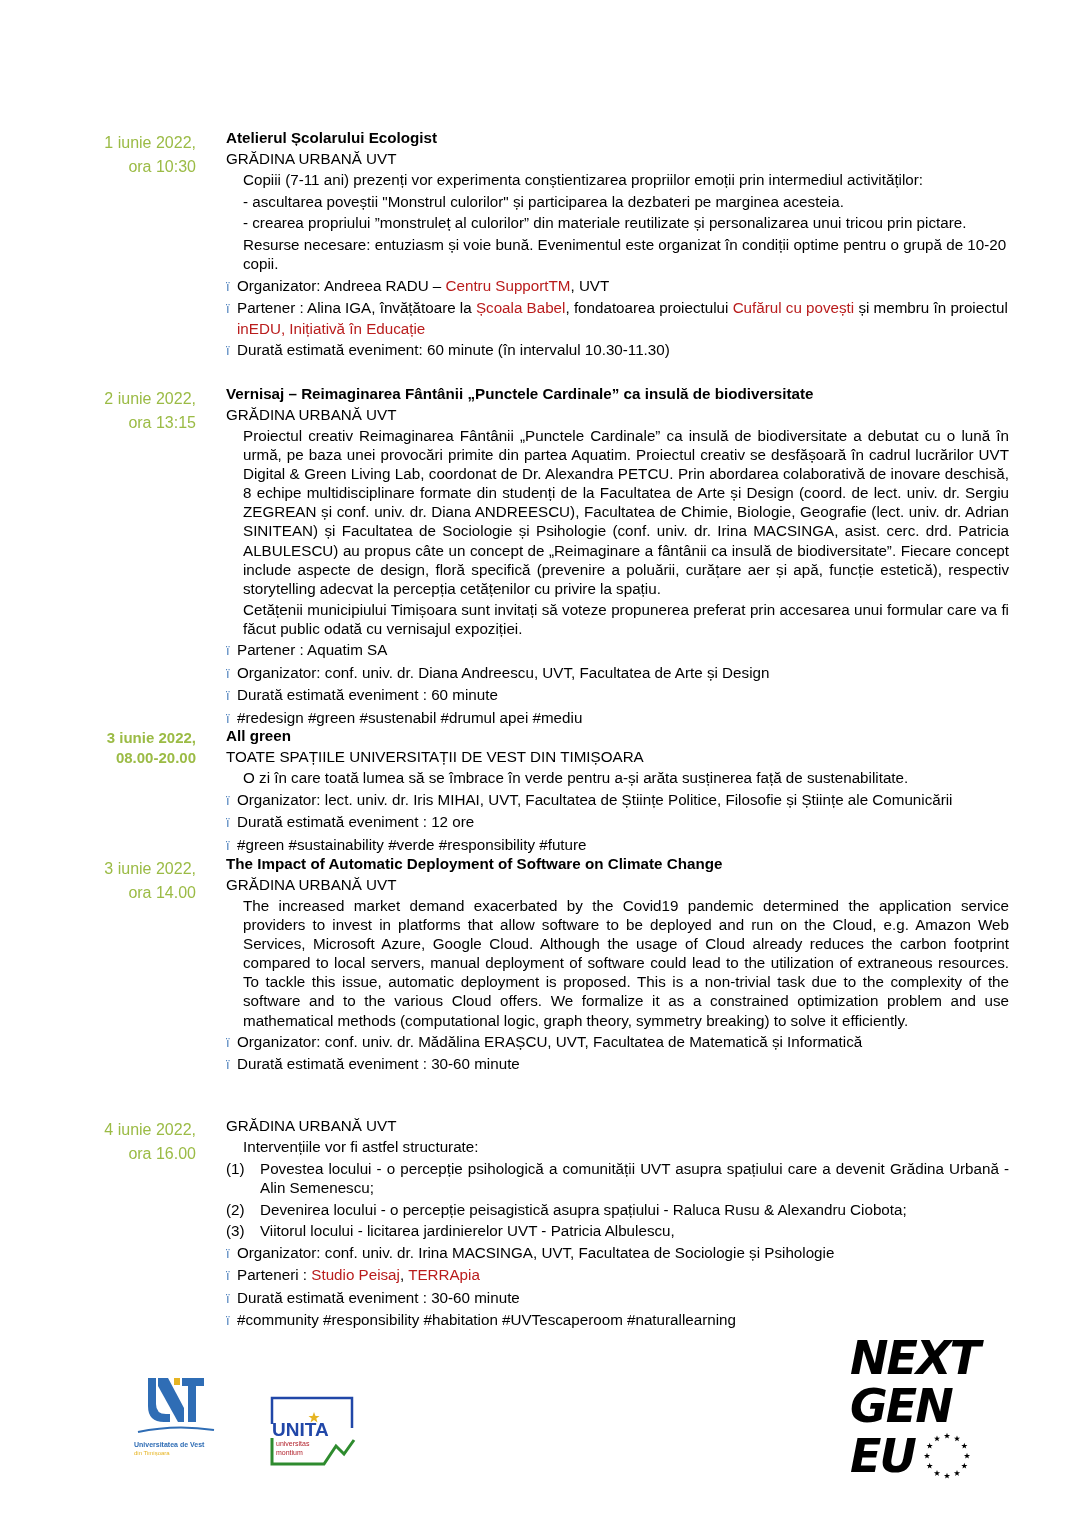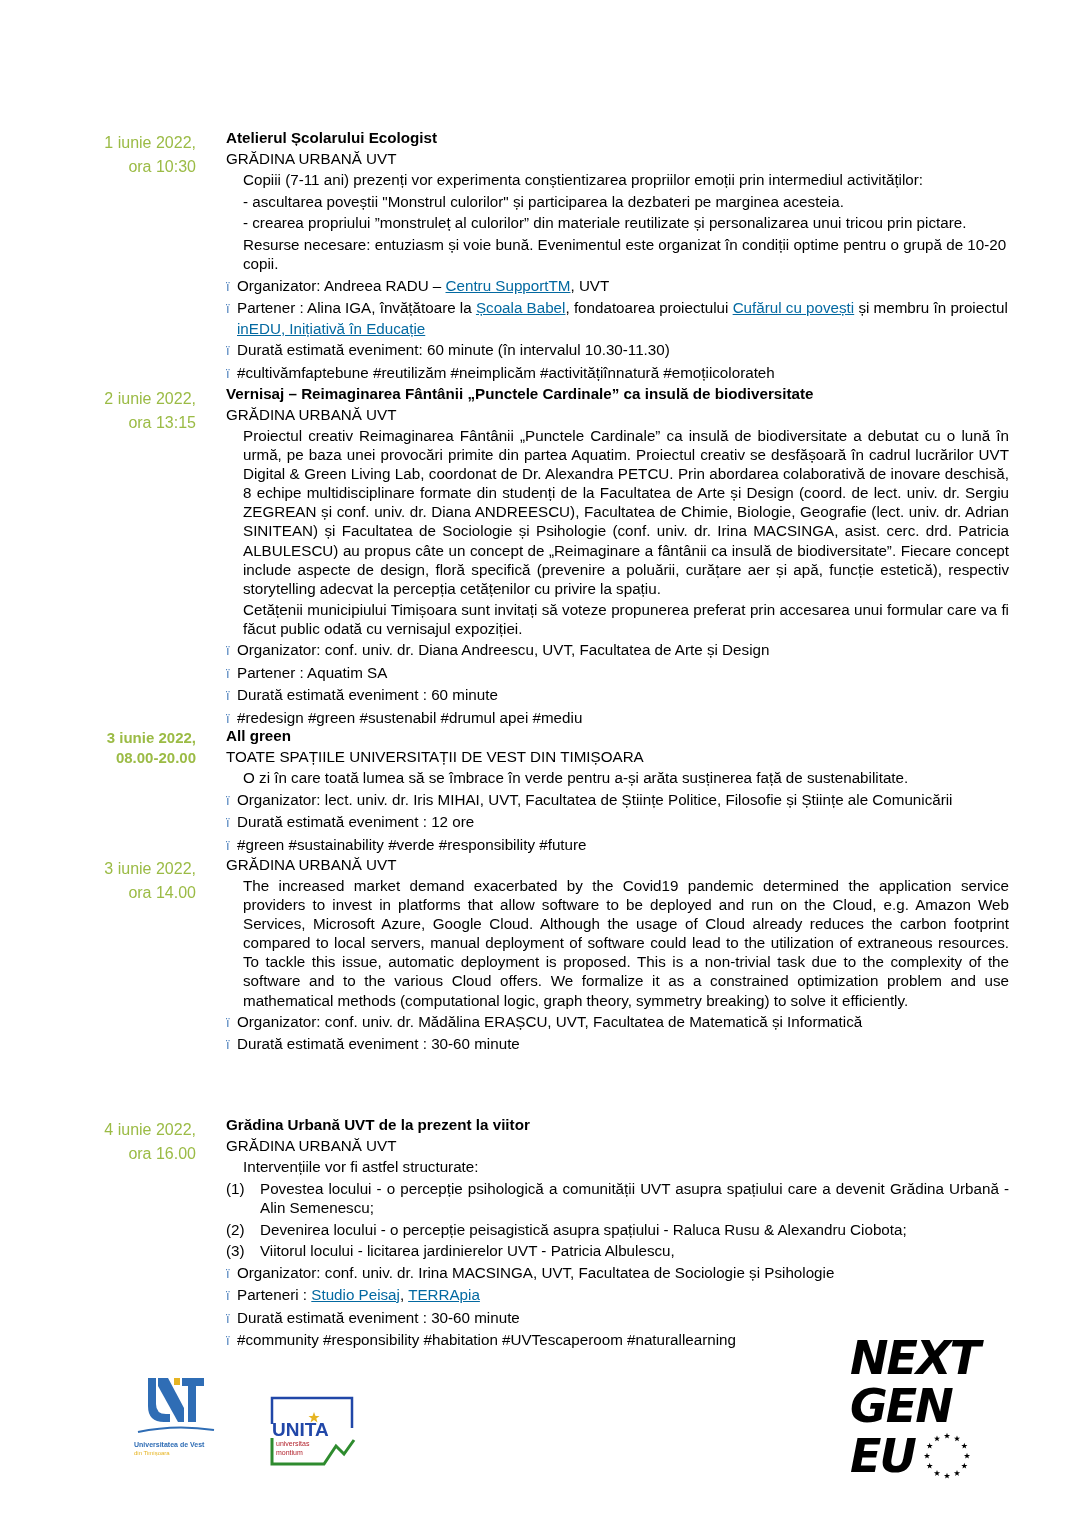--- a/index.html
+++ b/index.html
@@ -11,21 +11,21 @@
           font-family: "Liberation Sans Narrow", "Liberation Sans", sans-serif;
           color: #9bbb45; font-size: 16px; line-height: 24px; }
   .date.small { font-size: 15px; line-height: 20px; font-weight: bold; }
   .body { position: absolute; left: 226px; width: 783px; font-size: 15.2px; line-height: 19.5px; }
   .title { font-weight: bold; font-size: 15.2px; line-height: 20px; margin: 0; }
   .loc { margin: 0; line-height: 22px; }
   p { margin: 0 0 2px 17px; }
   .just { text-align: justify; }
   .bul { padding-left: 11px; text-indent: -11px; margin: 2px 0; line-height: 19.5px; }
   .bul .mark { color: #4a7ebb; font-size: 13px; display: inline-block; width: 11px; text-indent: 0; }
-  a.lnk { color: #0369a1; text-decoration: underline; }
+  a.lnk { color: #b91c1c; }
   .num { display: flex; margin: 2px 0; }
   .num .n { width: 34px; flex: none; }
   .num .t { flex: 1; text-align: justify; }
   .logos { position: absolute; top: 1370px; left: 0; width: 1086px; height: 160px; }
 </style>
 </head>
 <body>
 
 <div class="page">
 
@@ -37,36 +37,35 @@
     <div class="body">
       <p class="title">Atelierul Școlarului Ecologist</p>
       <p class="loc">GRĂDINA URBANĂ UVT</p>
       <p>Copiii (7-11 ani) prezenți vor experimenta conștientizarea propriilor emoții prin intermediul activităților:</p>
       <p>- ascultarea poveștii "Monstrul culorilor" și participarea la dezbateri pe marginea acesteia.</p>
       <p>- crearea propriului ”monstruleț al culorilor” din materiale reutilizate și personalizarea unui tricou prin pictare.</p>
       <p>Resurse necesare: entuziasm și voie bună. Evenimentul este organizat în condiții optime pentru o grupă de 10-20 copii.</p>
       <div class="bul"><span class="mark">ï</span><span>Organizator: Andreea RADU – </span><a class="lnk">Centru SupportTM</a><span>, UVT</span></div>
       <div class="bul"><span class="mark">ï</span><span>Partener : Alina IGA, învățătoare la </span><a class="lnk">Școala Babel</a><span>, fondatoarea proiectului </span><a class="lnk">Cufărul cu povești</a><span> și  membru în proiectul </span><a class="lnk">inEDU, Inițiativă în Educație</a></div>
       <div class="bul"><span class="mark">ï</span><span>Durată estimată eveniment: 60 minute (în intervalul 10.30-11.30)</span></div>
-      <div class="bul"><span class="mark">ï</span><span>#cultivămfaptebune #reutilizăm #neimplicăm #activitățiînnatură #emoțiicolorateh</span></div>
     </div>
   </div>
 
   <div class="event" style="top:384px;">
     <div class="date" style="top:3px;">
       <div>2 iunie 2022,</div>
       <div>ora 13:15</div>
     </div>
     <div class="body">
       <p class="title">Vernisaj – Reimaginarea Fântânii „Punctele Cardinale” ca insulă de biodiversitate</p>
       <p class="loc">GRĂDINA URBANĂ UVT</p>
       <p class="just" style="line-height:19.1px;">Proiectul creativ Reimaginarea Fântânii „Punctele Cardinale” ca insulă de biodiversitate a debutat cu o lună în urmă, pe baza unei provocări primite din partea Aquatim. Proiectul creativ se desfășoară în cadrul lucrărilor UVT Digital &amp; Green Living Lab, coordonat de Dr. Alexandra PETCU. Prin abordarea colaborativă de inovare deschisă, 8 echipe multidisciplinare formate din studenți de la Facultatea de Arte și Design (coord. de lect. univ. dr. Sergiu ZEGREAN și conf. univ. dr. Diana ANDREESCU), Facultatea de Chimie, Biologie, Geografie (lect. univ. dr. Adrian SINITEAN) și Facultatea de Sociologie și Psihologie (conf. univ. dr. Irina MACSINGA, asist. cerc. drd. Patricia ALBULESCU) au propus câte un concept de „Reimaginare a fântânii ca insulă de biodiversitate”. Fiecare concept include aspecte de design, floră specifică (prevenire a poluării, curățare aer și apă, funcție estetică), respectiv storytelling adecvat la percepția cetățenilor cu privire la spațiu.</p>
       <p class="just" style="line-height:19.1px;">Cetățenii municipiului Timișoara sunt invitați să voteze propunerea preferat prin accesarea unui formular care va fi făcut public odată cu vernisajul expoziției.</p>
+      <div class="bul"><span class="mark">ï</span><span>Partener : Aquatim SA</span></div>
       <div class="bul"><span class="mark">ï</span><span>Organizator: conf. univ. dr. Diana Andreescu, UVT, Facultatea de Arte și Design</span></div>
-      <div class="bul"><span class="mark">ï</span><span>Partener : Aquatim SA</span></div>
       <div class="bul"><span class="mark">ï</span><span>Durată estimată eveniment : 60 minute</span></div>
       <div class="bul"><span class="mark">ï</span><span>#redesign #green #sustenabil #drumul apei #mediu</span></div>
     </div>
   </div>
 
   <div class="event" style="top:726px;">
     <div class="date small" style="top:2px;">
       <div>3 iunie 2022,</div>
       <div>08.00-20.00</div>
     </div>
@@ -79,34 +78,34 @@
       <div class="bul"><span class="mark">ï</span><span>#green #sustainability #verde #responsibility #future</span></div>
     </div>
   </div>
 
   <div class="event" style="top:854px;">
     <div class="date" style="top:3px;">
       <div>3 iunie 2022,</div>
       <div>ora 14.00</div>
     </div>
     <div class="body">
+      <p class="title">The Impact of Automatic Deployment of Software on Climate Change</p>
       <p class="loc">GRĂDINA URBANĂ UVT</p>
       <p class="just" style="line-height:19.1px;">The increased market demand exacerbated by the Covid19 pandemic determined the application service providers to invest in platforms that allow software to be deployed and run on the Cloud, e.g. Amazon Web Services, Microsoft Azure, Google Cloud. Although the usage of Cloud already reduces the carbon footprint compared to local servers, manual deployment of software could lead to the utilization of extraneous resources. To tackle this issue, automatic deployment is proposed. This is a non-trivial task due to the complexity of the software and to the various Cloud offers. We formalize it as a constrained optimization problem and use mathematical methods (computational logic, graph theory, symmetry breaking) to solve it efficiently.</p>
       <div class="bul"><span class="mark">ï</span><span>Organizator: conf. univ. dr. Mădălina ERAȘCU, UVT, Facultatea de Matematică și Informatică</span></div>
       <div class="bul"><span class="mark">ï</span><span>Durată estimată eveniment : 30-60 minute</span></div>
     </div>
   </div>
 
   <div class="event" style="top:1115px;">
     <div class="date" style="top:3px;">
       <div>4 iunie 2022,</div>
       <div>ora 16.00</div>
     </div>
     <div class="body">
-      <p class="title">Grădina Urbană UVT de la prezent la viitor</p>
       <p class="loc">GRĂDINA URBANĂ UVT</p>
       <p>Intervențiile vor fi astfel structurate:</p>
       <div class="num">
           <span class="n">(1)</span>
           <span class="t">Povestea locului - o percepție psihologică a comunității UVT asupra spațiului care a devenit Grădina Urbană - Alin Semenescu;</span>
         </div>
       <div class="num">
           <span class="n">(2)</span>
           <span class="t">Devenirea locului - o percepție peisagistică asupra spațiului - Raluca Rusu &amp; Alexandru Ciobota;</span>
         </div>

